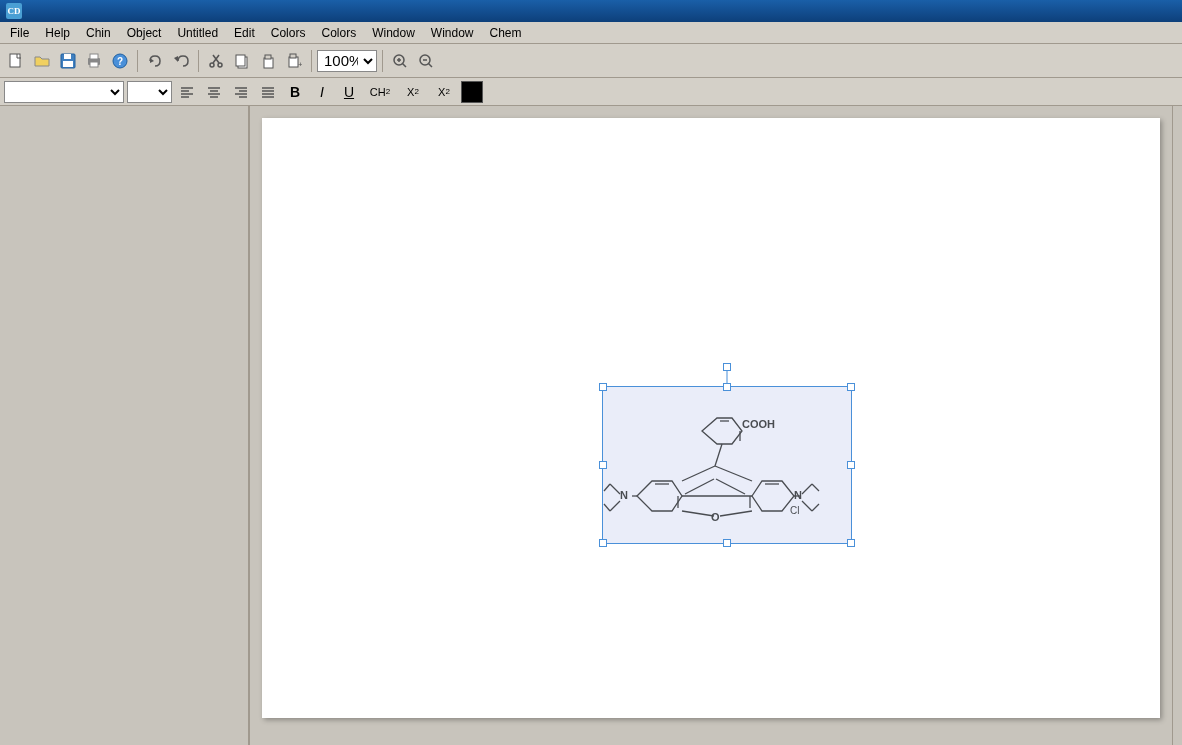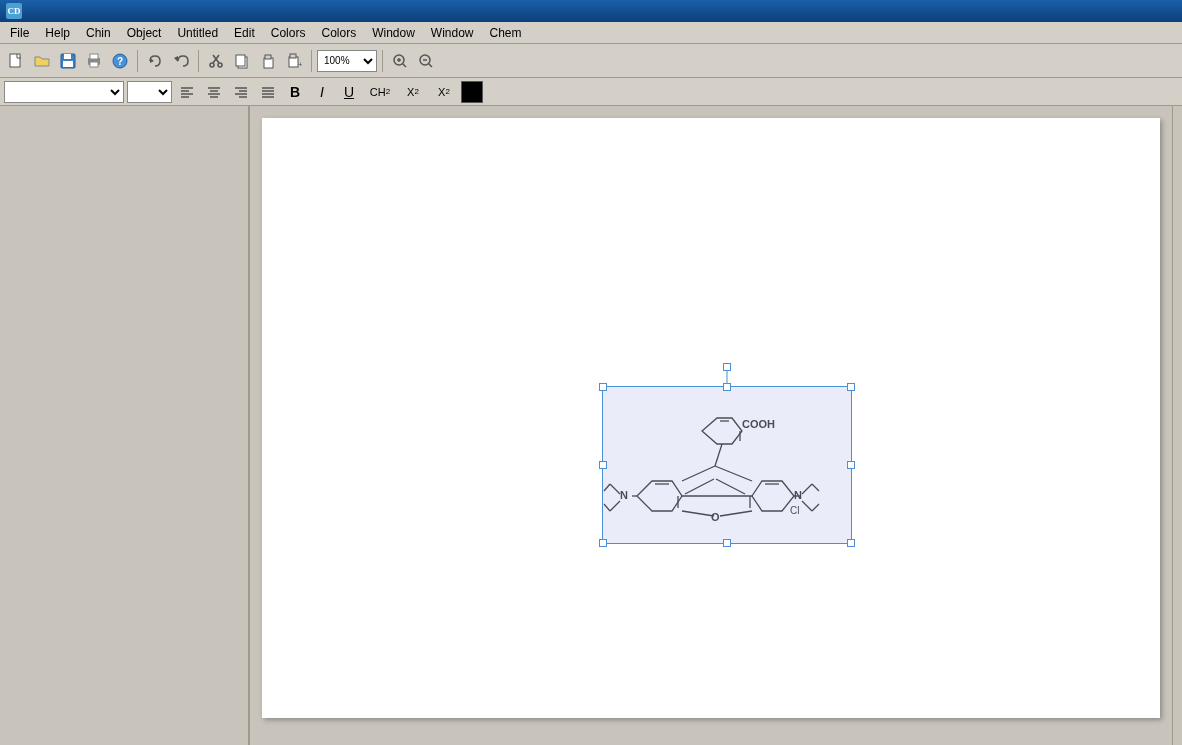--- a/index.html
+++ b/index.html
@@ -57,21 +57,21 @@
       width: 24px; height: 24px;
       background: #d4d0c8;
       border: 1px solid transparent;
       border-radius: 2px;
       cursor: pointer;
       display: flex; align-items: center; justify-content: center;
       font-size: 14px;
     }
     .tb-separator { width: 1px; height: 22px; background: #a0998e; margin: 0 3px; }
     .zoom-select {
-      height: 22px; width: 60px; font-size: 10px;
+      height: 22px; width: 60px; font-size: 15px;
       border: 1px solid #888; background: white;
       padding: 0 2px;
     }
 
     
     #format-bar {
       background: #d4d0c8;
       height: 28px;
       display: flex;
       align-items: center;

